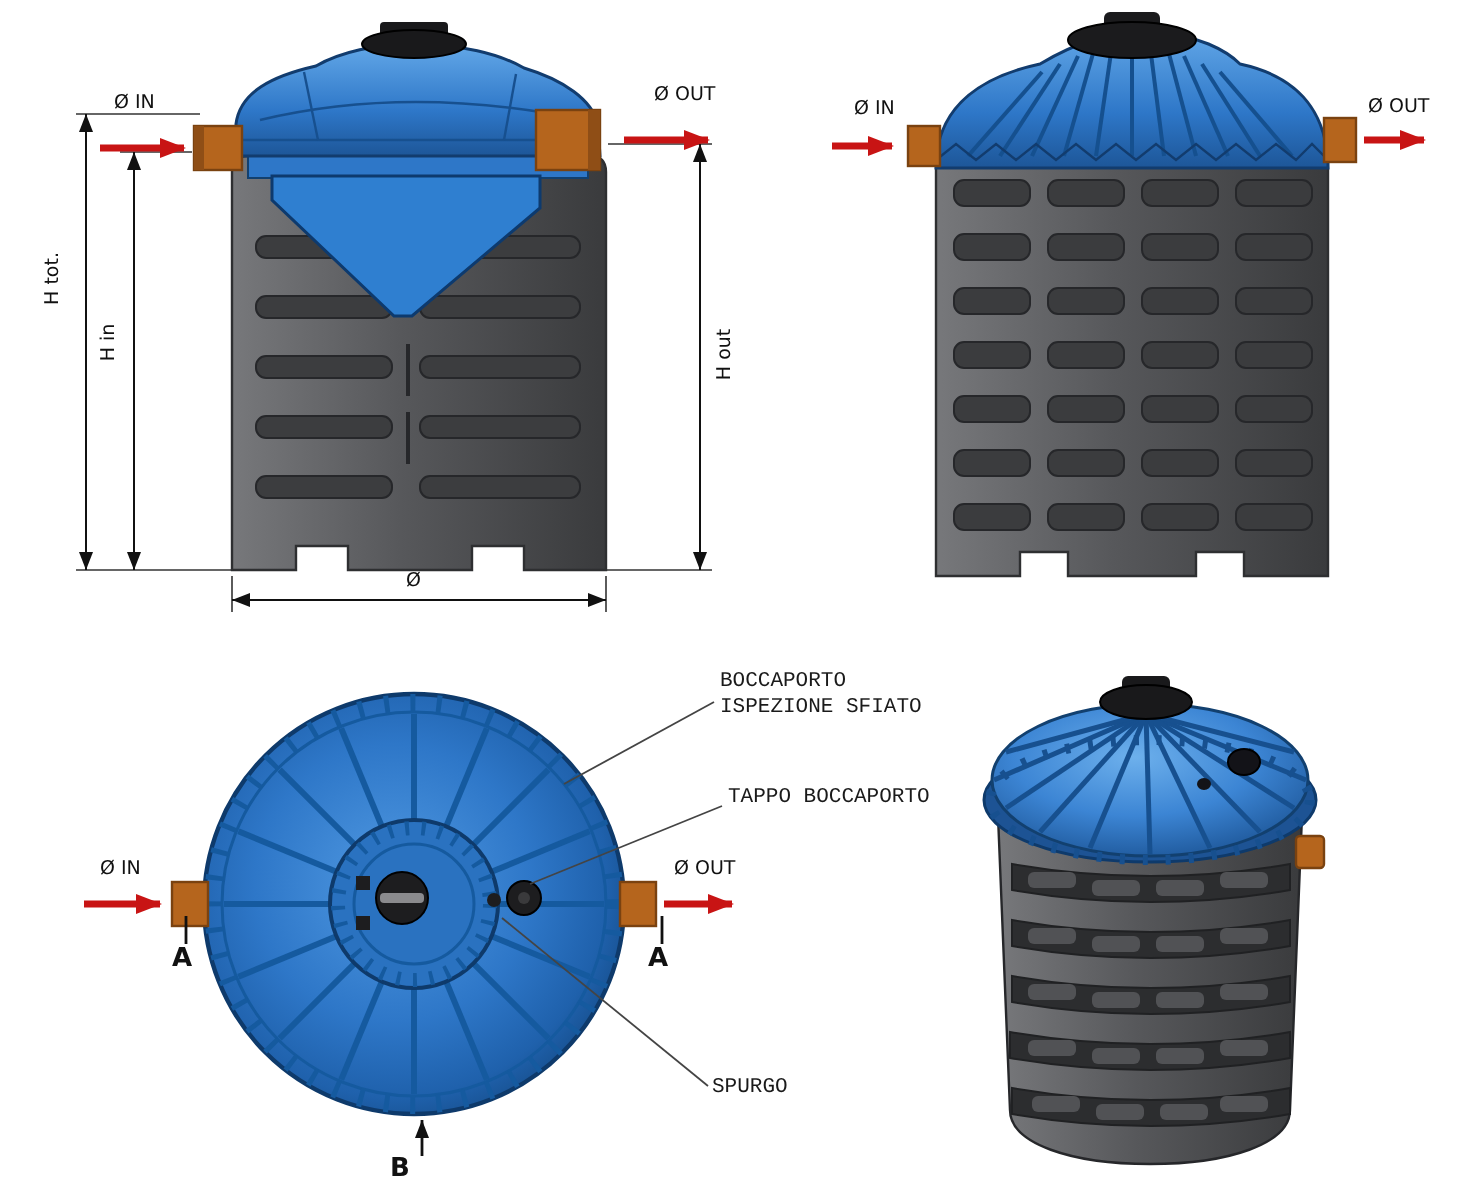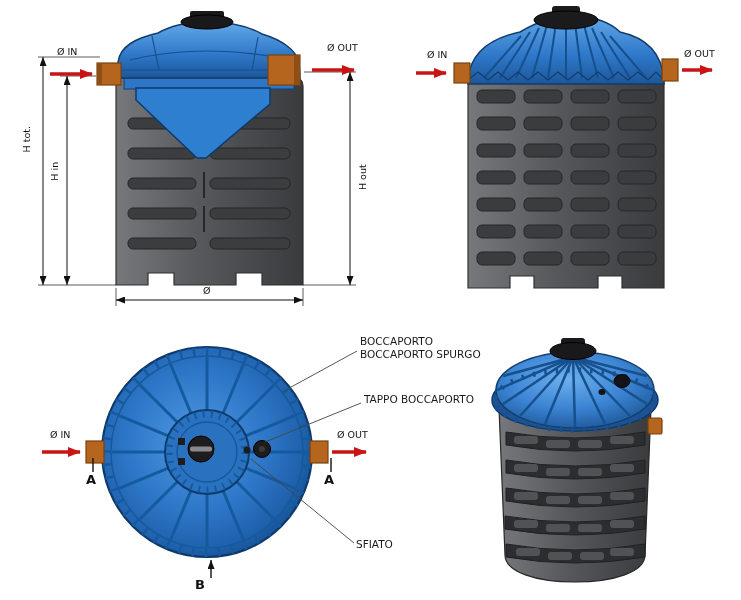--- a/index.html
+++ b/index.html
@@ -3,21 +3,21 @@
 <meta charset="utf-8">
 <style>
   * { margin:0; padding:0; box-sizing:border-box; }
   html,body { background:#ffffff; font-family:"DejaVu Sans", "Liberation Sans", sans-serif; }
   .canvas { position:relative; width:741px; height:600px; background:#fff; overflow:hidden; }
   .canvas svg { position:absolute; left:0; top:0; display:block; }
   .lbl { position:absolute; font-size:10px; color:#111; white-space:nowrap; line-height:1.1; }
   .dim { font-size:9.5px; }
   .rot { width:44px; text-align:center; transform:rotate(-90deg); transform-origin:center; }
   .marker { font-size:13px; font-weight:bold; }
-  .callout { font-size:10.5px; color:#1a1a1a; }
+  .callout { font-size:10.5px; color:#1a1a1a;font-family:Liberation Mono, monospace; }
 </style>
 </head>
 <body>
 
 <div class="canvas">
 
 <svg width="741" height="600" viewBox="0 0 741 600">
   <defs>
     <marker id="ae" markerUnits="userSpaceOnUse" markerWidth="9" markerHeight="7" refX="9" refY="3.5" orient="auto">
           <path d="M0,0 L9,3.5 L0,7 Z" fill="#111"></path>
@@ -269,17 +269,17 @@
 <div class="lbl dim" style="left:684px; top:49px;">Ø OUT</div>
 
 <div class="lbl dim" style="left:50px;  top:430px;">Ø IN</div>
 <div class="lbl dim" style="left:337px; top:430px;">Ø OUT</div>
 
 <div class="lbl marker" style="left:86px;  top:473px;">A</div>
 <div class="lbl marker" style="left:324px; top:473px;">A</div>
 <div class="lbl marker" style="left:195px; top:578px;">B</div>
 
 <div class="lbl callout" style="left:360px; top:336px;">BOCCAPORTO</div>
-<div class="lbl callout" style="left:360px; top:349px;">BOCCAPORTO SPURGO</div>
+<div class="lbl callout" style="left:360px; top:349px;">ISPEZIONE SFIATO</div>
 <div class="lbl callout" style="left:364px; top:394px;">TAPPO BOCCAPORTO</div>
-<div class="lbl callout" style="left:356px; top:539px;">SFIATO</div>
+<div class="lbl callout" style="left:356px; top:539px;">SPURGO</div>
 
 </div>
 
 </body></html>

